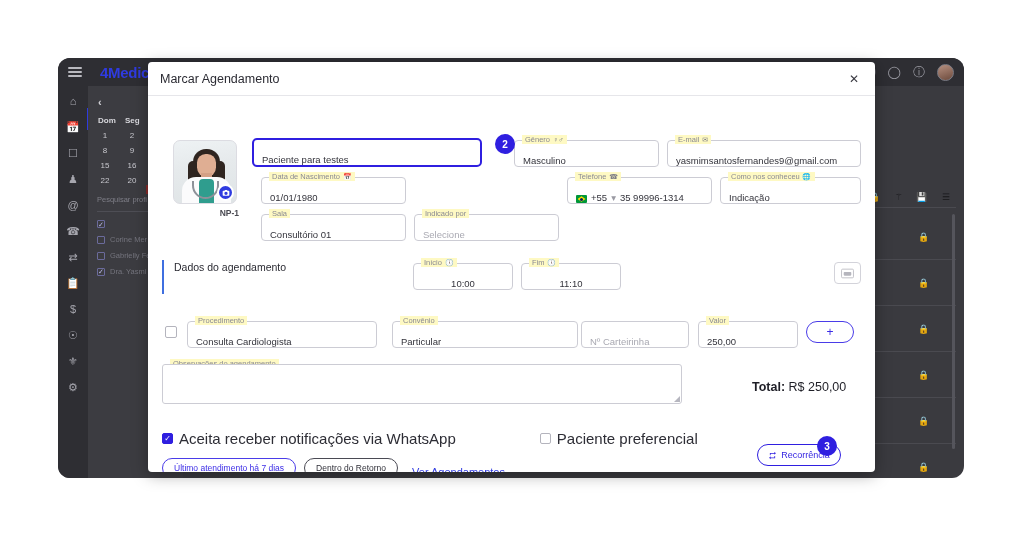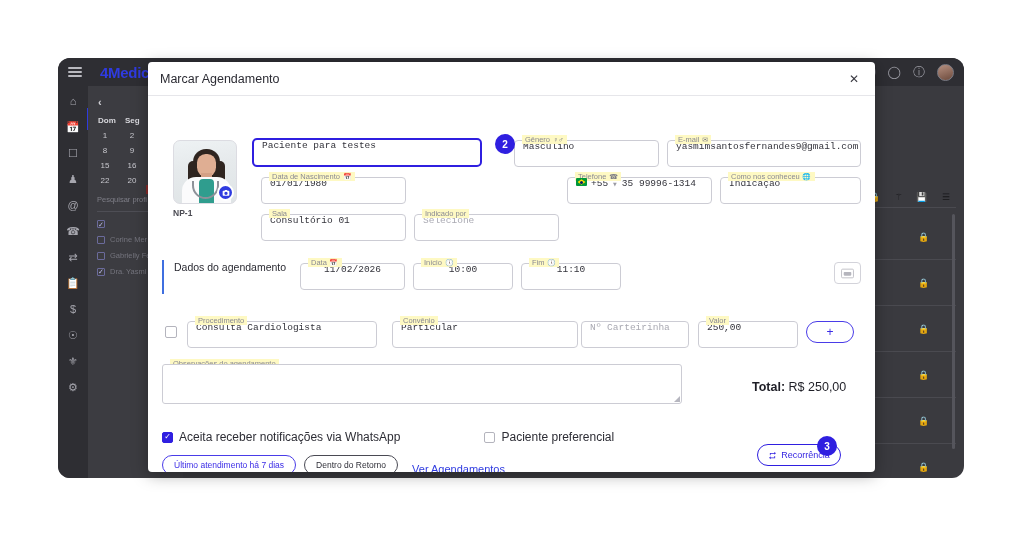--- a/index.html
+++ b/index.html
@@ -128,21 +128,21 @@
   }
   #modal-title { font-size:12.5px; color:#2b2b33; }
   #modal-close {
     margin-left:auto; font-size:12px; color:#3a3a42; cursor:pointer;
     line-height:1; padding:2px 4px;
   }
   #modal-body { padding:10px 14px 0 14px; position:relative; }
 
   
   #photo-block {
-    position:absolute; left:25px; top:44px; width:66px; text-align:left;
+    position:absolute; left:25px; top:44px; width:66px; text-align:right;
   }
   #photo {
     width:64px; height:64px; border-radius:7px;
     border:1px solid #dcdce2;
     background:linear-gradient(170deg,#eef2f4 0%,#e6eaec 40%,#dfe4e6 100%);
     position:relative; overflow:hidden;
   }
   
   #ph-hair {
     position:absolute; left:19px; top:8px; width:27px; height:30px;
@@ -183,25 +183,24 @@
     display:flex; align-items:center; justify-content:center;
   }
   #photo-cam svg { width:8px; height:8px; fill:#fff; }
   #photo-label { font-size:8.5px; color:#4a4a52; margin-top:4px; font-weight:bold; }
 
   
   .field { position:absolute; }
   .fbox {
     border:1px solid #ccccd4; border-radius:4px;
     height:27px; background:#fff;
-    display:flex; align-items:flex-start;
+    display:flex; align-items:flex-end;
     padding:0 8px;
     font-size:9.5px; color:#33333b;
     width:100%;
-    font-family:Liberation Mono, monospace;
   }
   .flabel {
     position:absolute; left:8px; top:-5px;
     background:#fef9c3; padding:0 3px;
     font-size:7.5px; color:#8a8a93;
     display:flex; align-items:center; gap:3px;
     white-space:nowrap;
   }
   .flabel .li { font-size:7px; color:#7d7d86; }
   .fval.ph { color:#a9a9b2; }
@@ -269,21 +268,21 @@
   
   #footer { position:absolute; left:14px; top:334px; width:699px; }
   .fchk-row { display:flex; align-items:center; gap:6px; }
   .fchk {
     width:11px; height:11px; border-radius:2px;
     display:flex; align-items:center; justify-content:center;
     font-size:8px; line-height:1;
   }
   .fchk.on { background:#2f1fe0; color:#fff; border:1px solid #2f1fe0; }
   .fchk.off { background:#fff; color:transparent; border:1px solid #b4b4bd; }
-  .fchk-lbl { font-size:12px; color:#2d2d35; }
+  .fchk-lbl { font-size:15px; color:#2d2d35; }
   #footer-btns { display:flex; align-items:flex-end; gap:8px; margin-top:11px; }
   .pill {
     border-radius:13px; height:20px; padding:0 11px;
     display:flex; align-items:center; justify-content:center;
     font-size:8.5px; background:#fff;
   }
   .pill.blue { border:1px solid #4a3ce8; color:#3b2ce6; }
   .pill.dark { border:1px solid #4a4a54; color:#2f2f38; }
   #link-ver { font-size:11px; color:#2f3be0; margin-left:6px; }
   #recur-btn {
@@ -526,29 +525,20 @@
       </div>
       <div class="fbox">
         <span class="fval ph">Selecione</span>
       </div>
     </div>
 
     <div id="sec-agenda">
       <div id="sec-bar"></div>
       <div id="sec-title">Dados do agendamento</div>
 
-      <div class="field" style="left:138px; top:5px; width:105px;">
-        <div class="flabel">
-          <span>Data</span>
-          <span class="li">📅</span>
-        </div>
-        <div class="fbox tcenter">
-          <span class="fval">11/02/2026</span>
-        </div>
-      </div>
 
       <div class="field" style="left:251px; top:5px; width:100px;">
         <div class="flabel">
           <span>Início</span>
           <span class="li">🕔</span>
         </div>
         <div class="fbox tcenter">
           <span class="fval">10:00</span>
         </div>
       </div>

